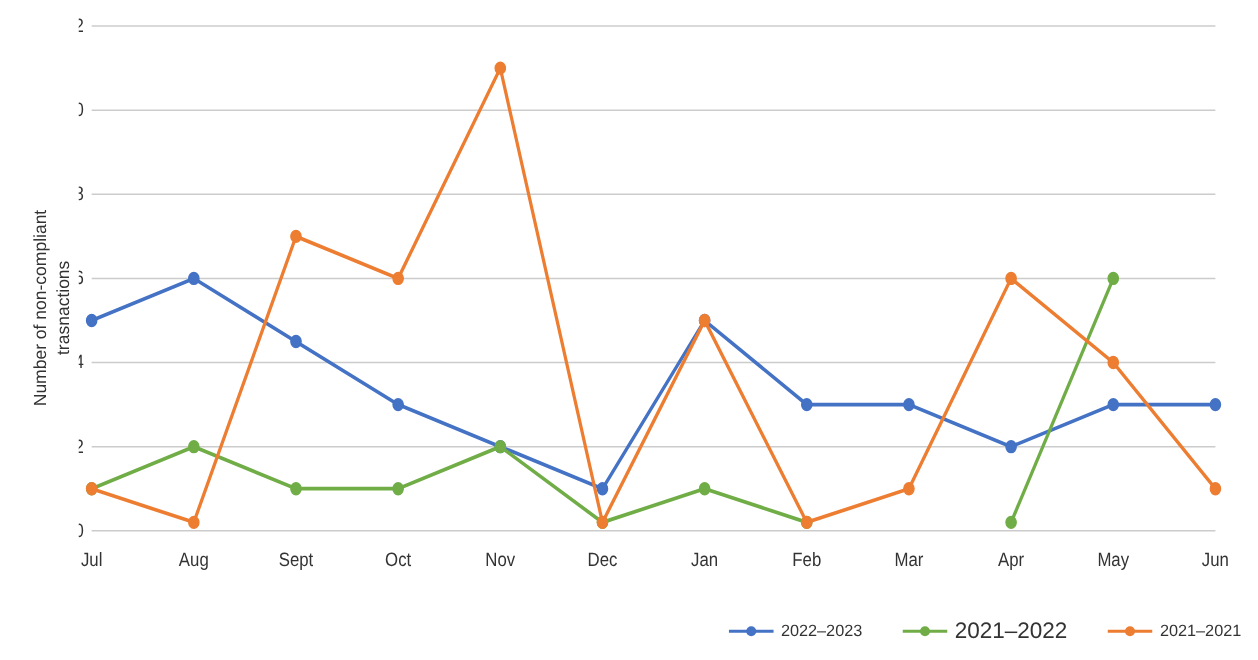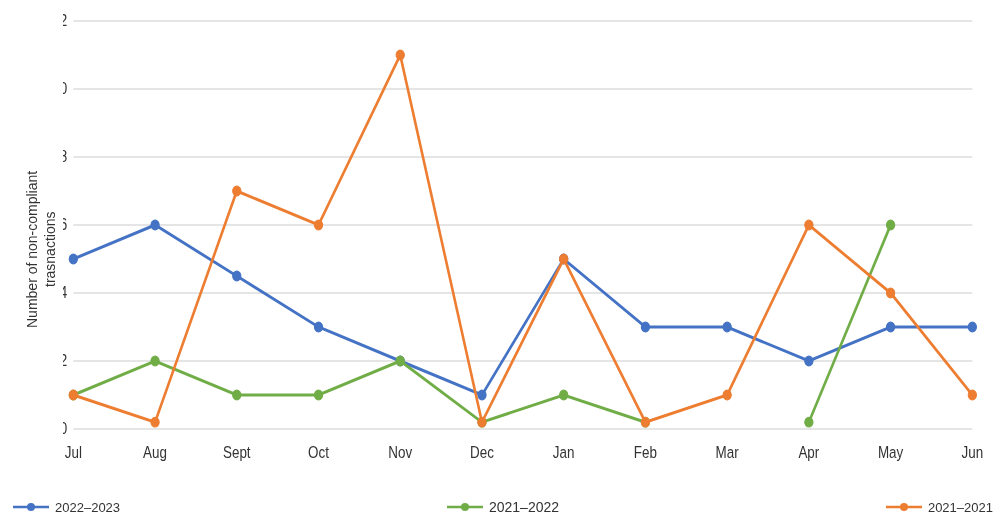--- a/index.html
+++ b/index.html
@@ -42,21 +42,21 @@
       position: relative;
       padding-top: 10px;
     }
     .grid-svg {
       position: absolute;
       top: 0; left: 0;
       width: 100%; height: 100%;
     }
     .legend {
       display: flex;
-      justify-content: space-between;
+      justify-content: flex-end;
       align-items: center;
       gap: 32px;
       padding: 10px 0 4px 0;
       font-size: 13px;
       color: #333;
     }
     .legend-item {
       display: flex;
       align-items: center;
       gap: 6px;
@@ -143,21 +143,21 @@
           <line x1="0" y1="6" x2="36" y2="6" stroke="#4472C4" stroke-width="2.5"></line>
           <circle cx="18" cy="6" r="4" fill="#4472C4"></circle>
         </svg>
         <span style="font-size: 13px; color: rgb(51, 51, 51);">2022–2023</span>
       </div>
       <div class="legend-item">
         <svg width="36" height="12">
           <line x1="0" y1="6" x2="36" y2="6" stroke="#70AD47" stroke-width="2.5"></line>
           <circle cx="18" cy="6" r="4" fill="#70AD47"></circle>
         </svg>
-        <span style="font-size: 14px; color: rgb(51, 51, 51);">2021–2022</span>
+        <span style="font-size: 18px; color: rgb(51, 51, 51);">2021–2022</span>
       </div>
       <div class="legend-item">
         <svg width="36" height="12">
           <line x1="0" y1="6" x2="36" y2="6" stroke="#ED7D31" stroke-width="2.5"></line>
           <circle cx="18" cy="6" r="4" fill="#ED7D31"></circle>
         </svg>
         <span style="font-size: 13px; color: rgb(51, 51, 51);">2021–2021</span>
       </div>
     </div>
 </div>

